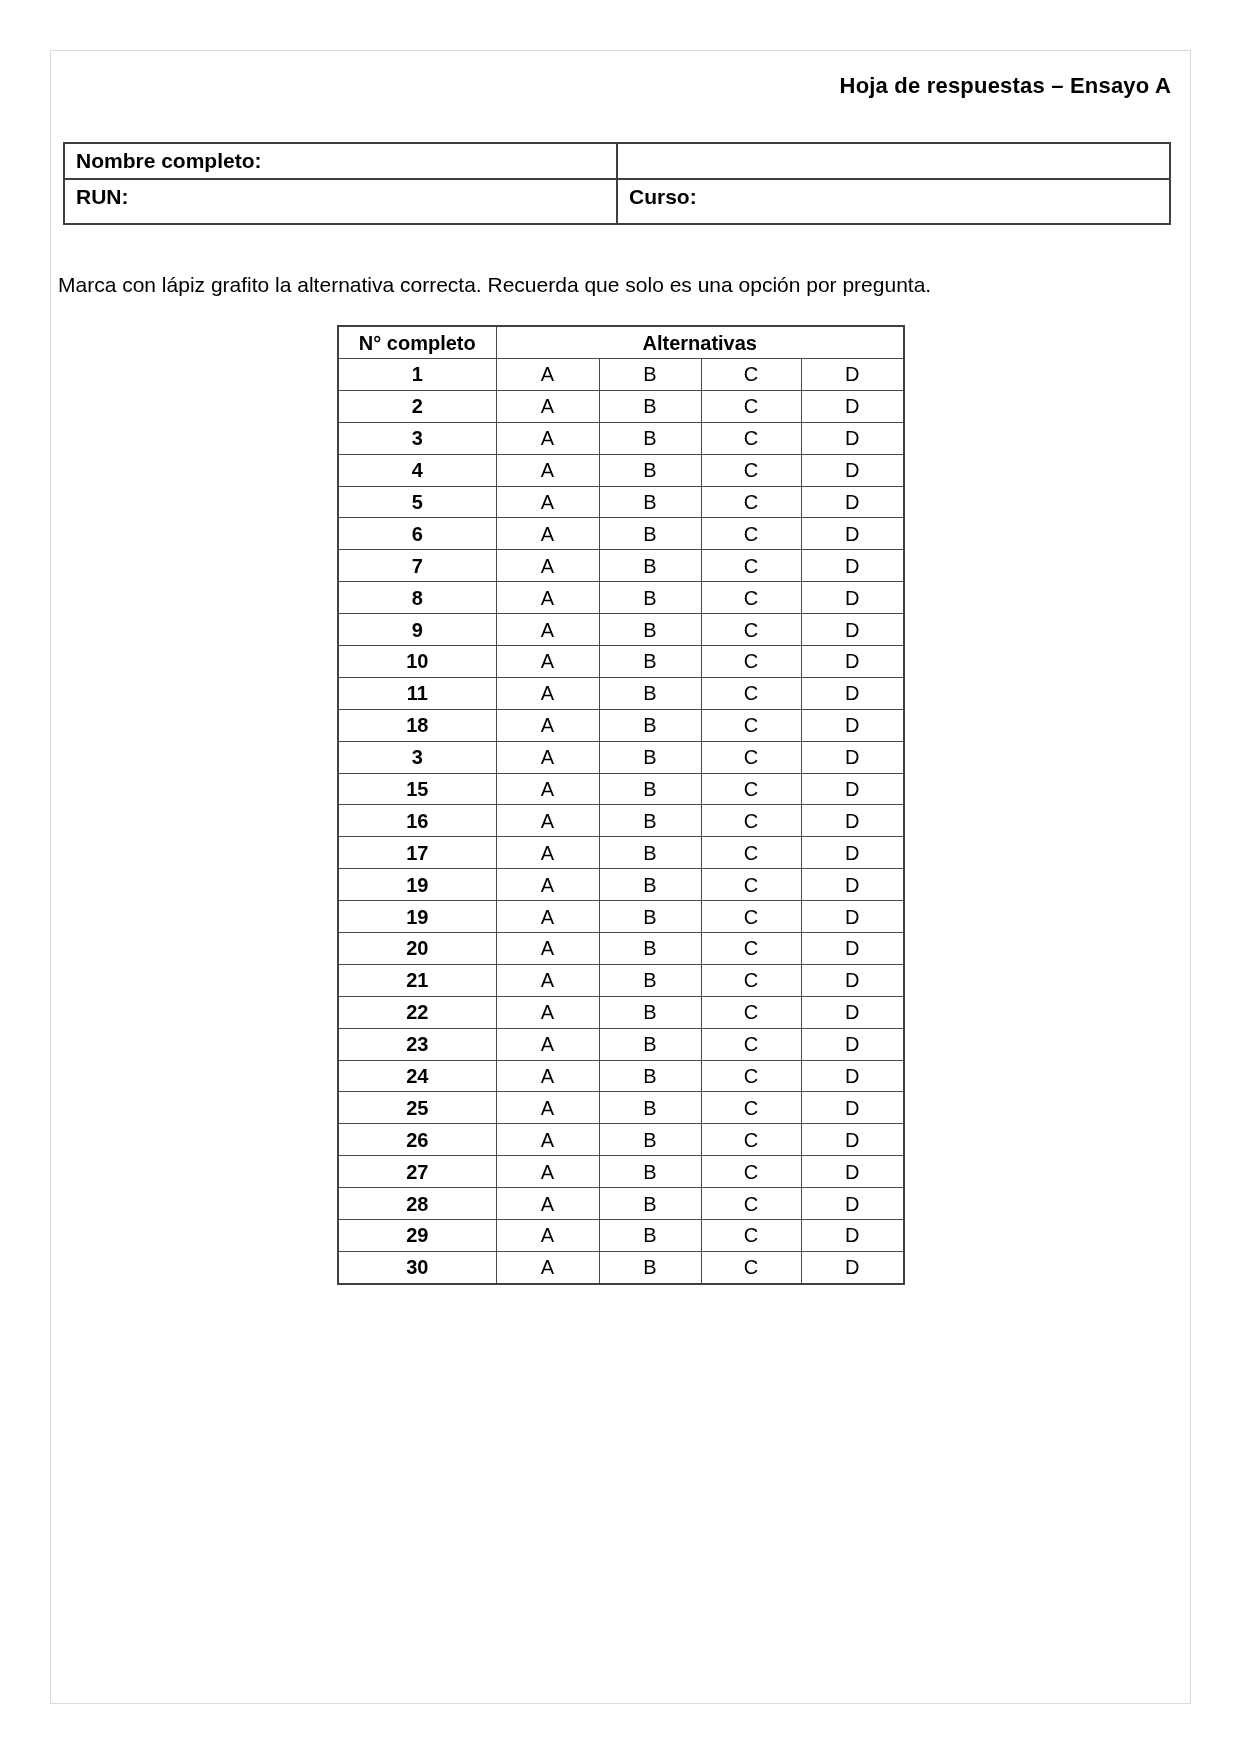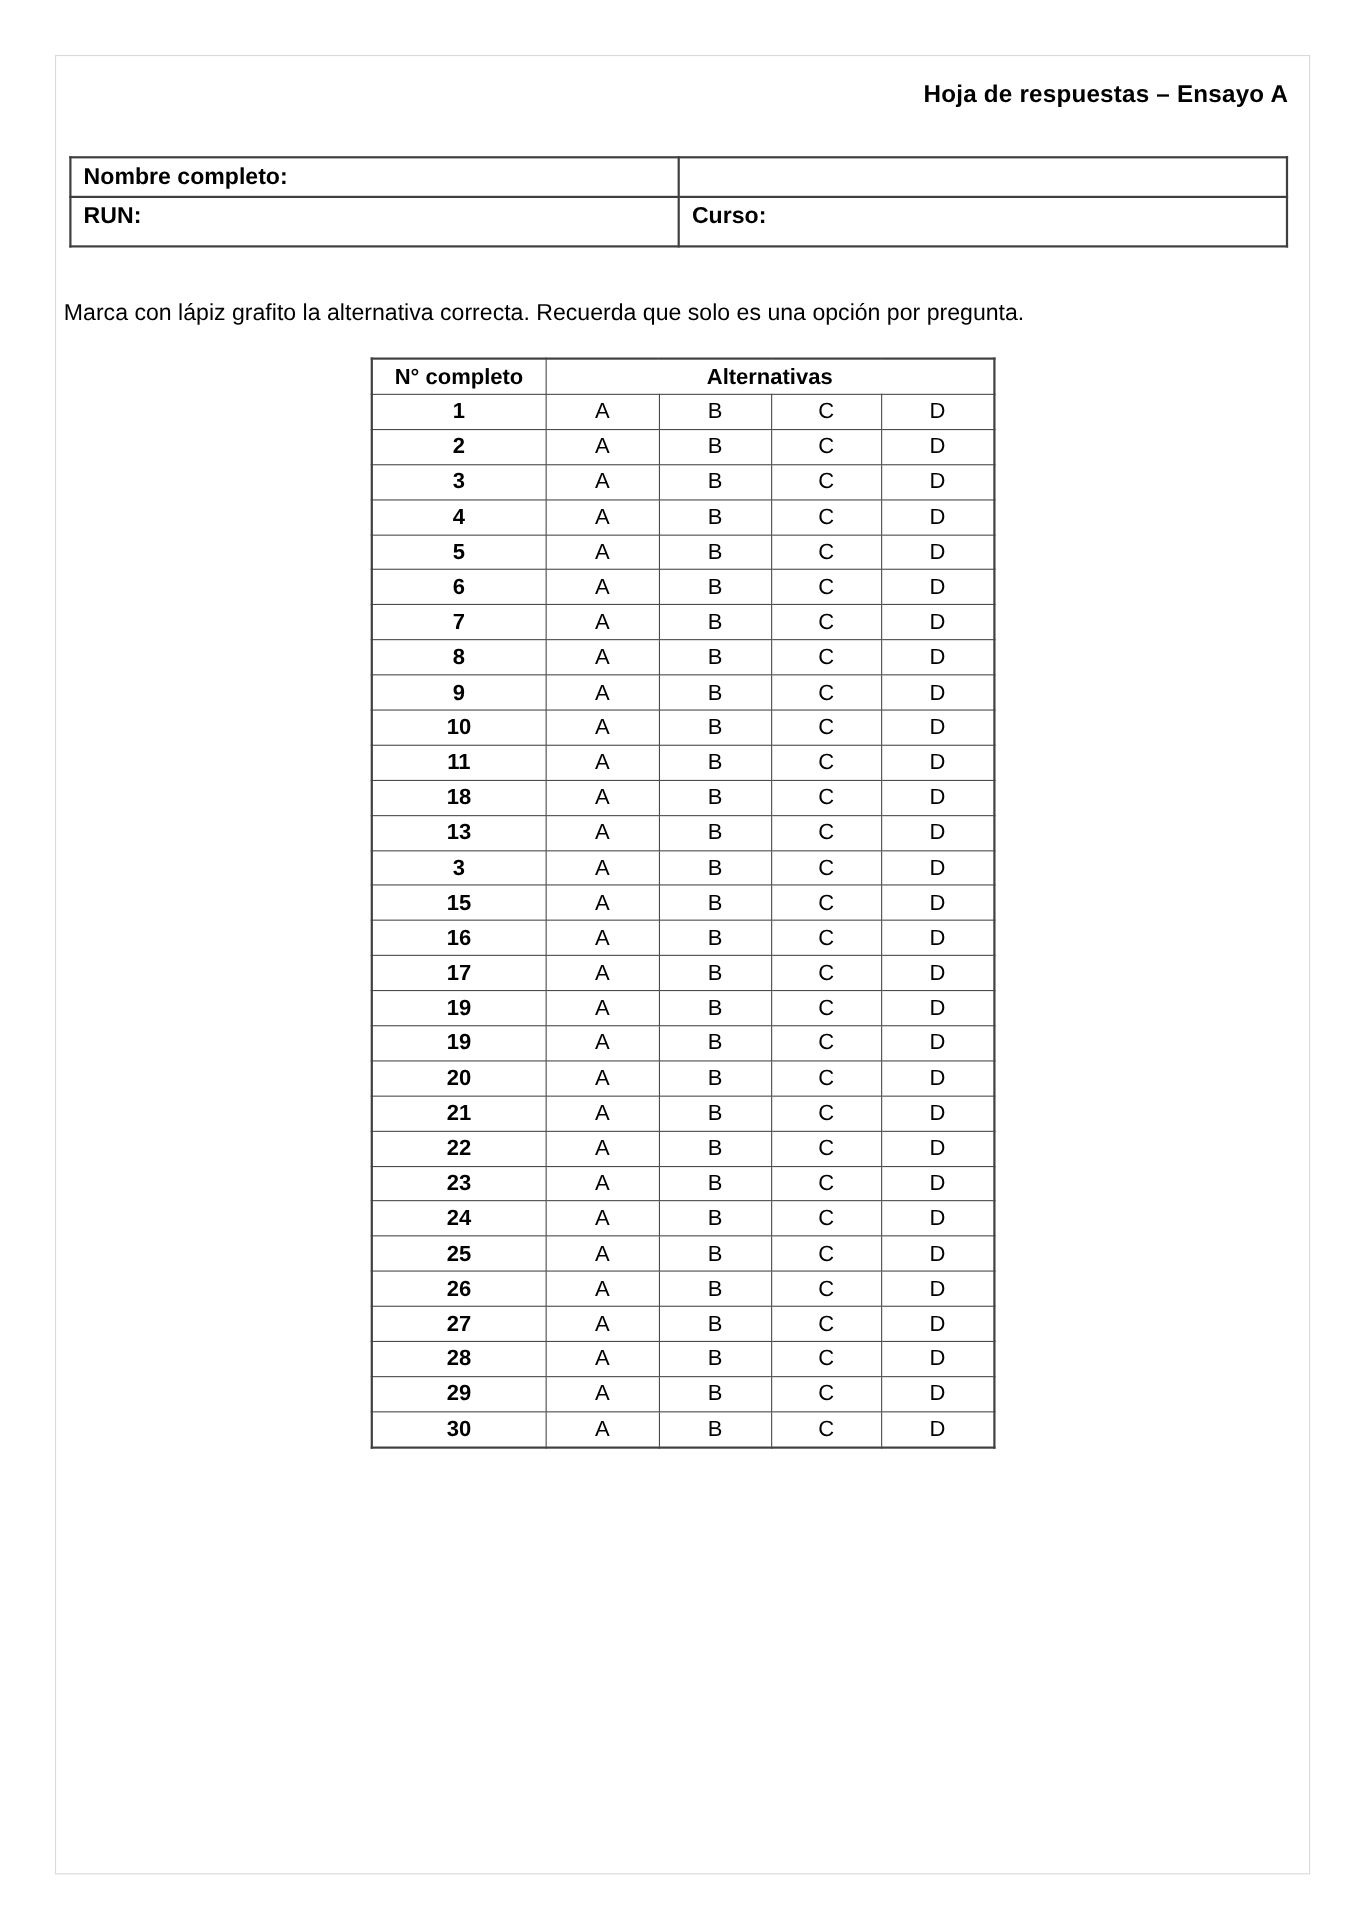--- a/index.html
+++ b/index.html
@@ -222,27 +222,20 @@
           <td class="opt">D</td>
         </tr>
         <tr>
           <td class="qnum">18</td>
           <td class="opt">A</td>
           <td class="opt">B</td>
           <td class="opt">C</td>
           <td class="opt">D</td>
         </tr>
         <tr>
-          <td class="qnum">13</td>
-          <td class="opt">A</td>
-          <td class="opt">B</td>
-          <td class="opt">C</td>
-          <td class="opt">D</td>
-        </tr>
-        <tr>
           <td class="qnum">3</td>
           <td class="opt">A</td>
           <td class="opt">B</td>
           <td class="opt">C</td>
           <td class="opt">D</td>
         </tr>
         <tr>
           <td class="qnum">15</td>
           <td class="opt">A</td>
           <td class="opt">B</td>

